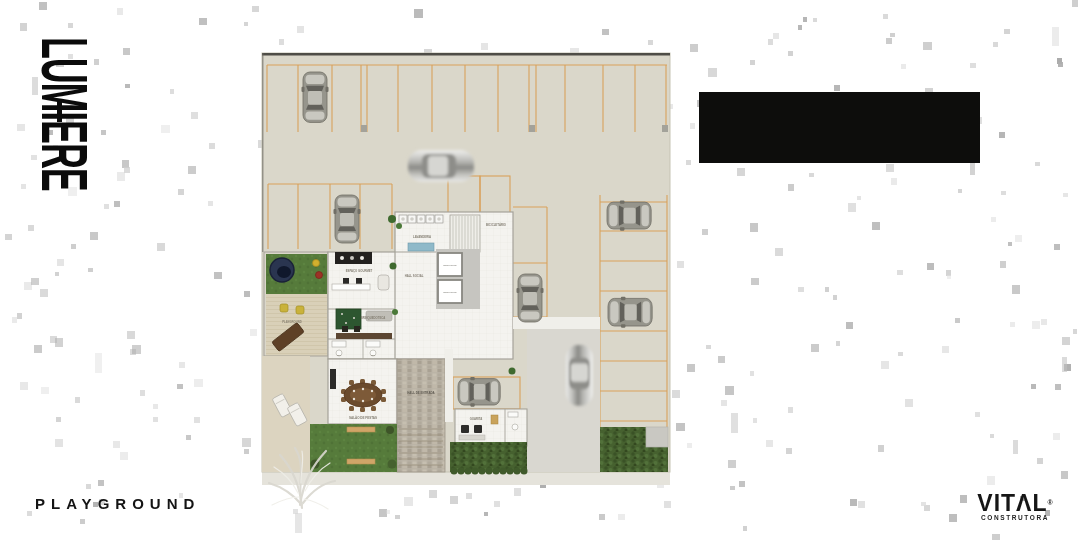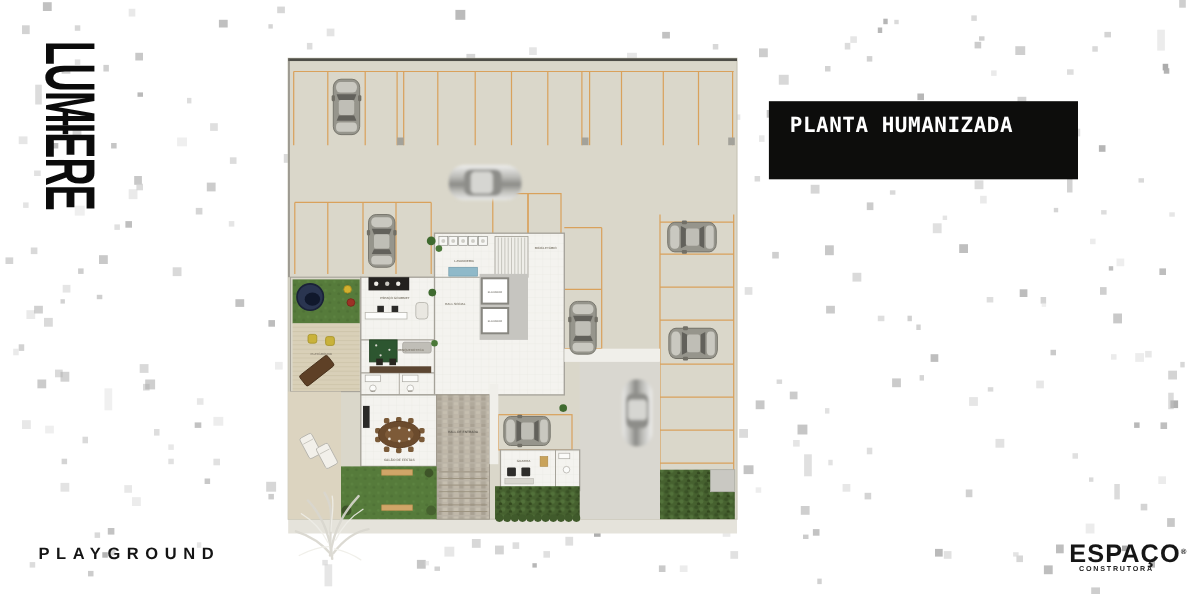--- a/index.html
+++ b/index.html
@@ -346,26 +346,25 @@
   <div class="lumiere">
     <div class="lumiere-txt">LUMIERE</div>
   </div>
   <div class="lum-dot d1"></div>
   <div class="lum-dot d2"></div>
   <div class="lum-dot d3"></div>
 
   <div class="residencial">PLAYGROUND</div>
 
   <div class="titlebox">
-    <div>PLANTA HUMANIZADA</div>
   </div>
 
   <div class="vital">
     <div class="vital-row">
-      <span>ESPAÇO</span><span class="reg">®</span>
+      <span>VITΛL</span><span class="reg">®</span>
     </div>
     <div class="vital-sub">CONSTRUTORA</div>
   </div>
 
   <svg class="plan" viewBox="0 0 408 432" xmlns="http://www.w3.org/2000/svg">
     <defs>
       <pattern id="tiles" width="7" height="7" patternUnits="userSpaceOnUse">
         <path d="M7 0H0V7" stroke="#E7E6E1" stroke-width="0.5" fill="none"></path>
       </pattern>
       <pattern id="stone" width="10" height="8" patternUnits="userSpaceOnUse">

